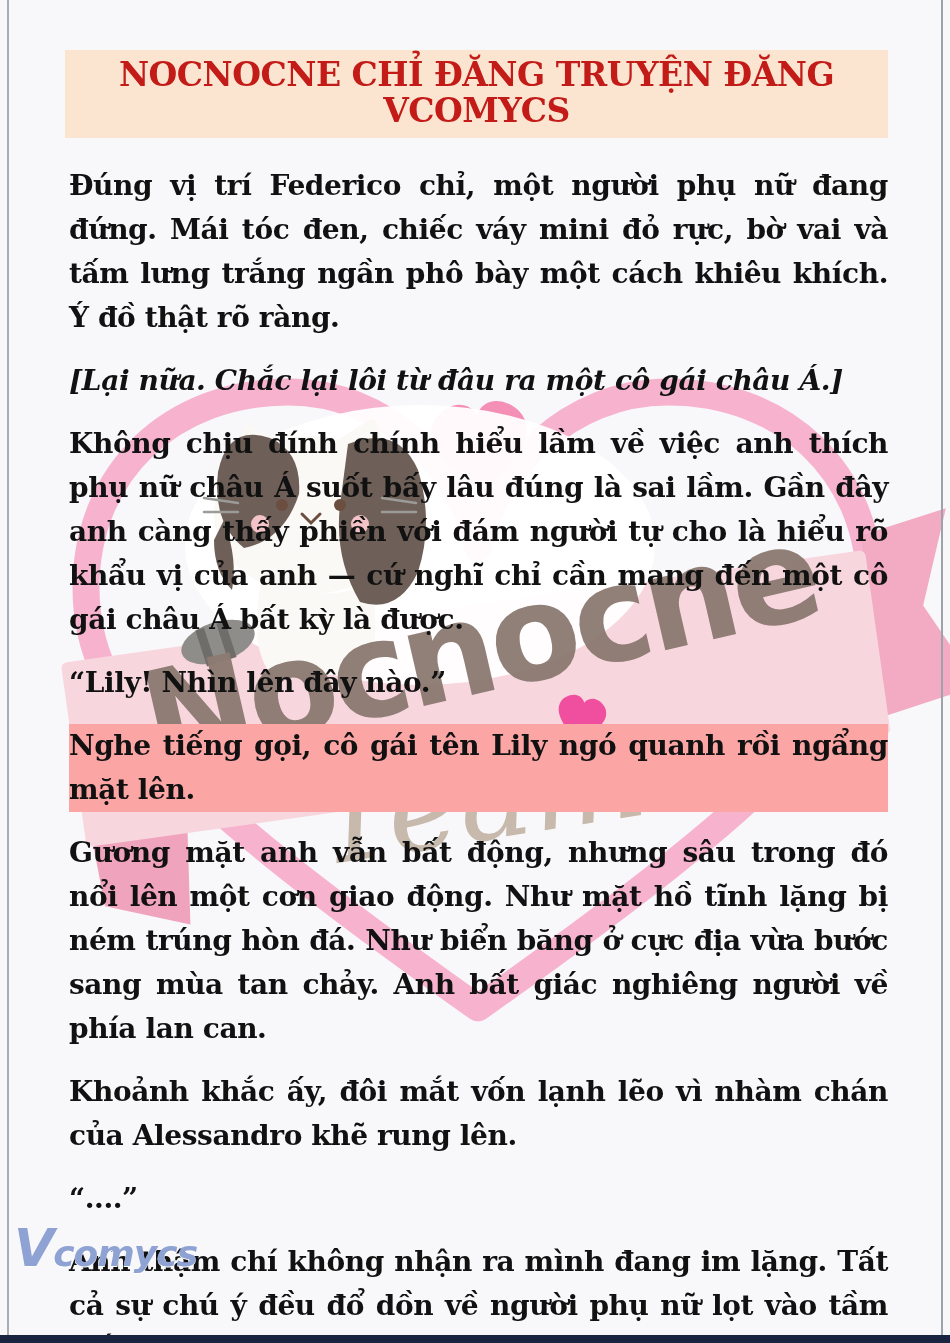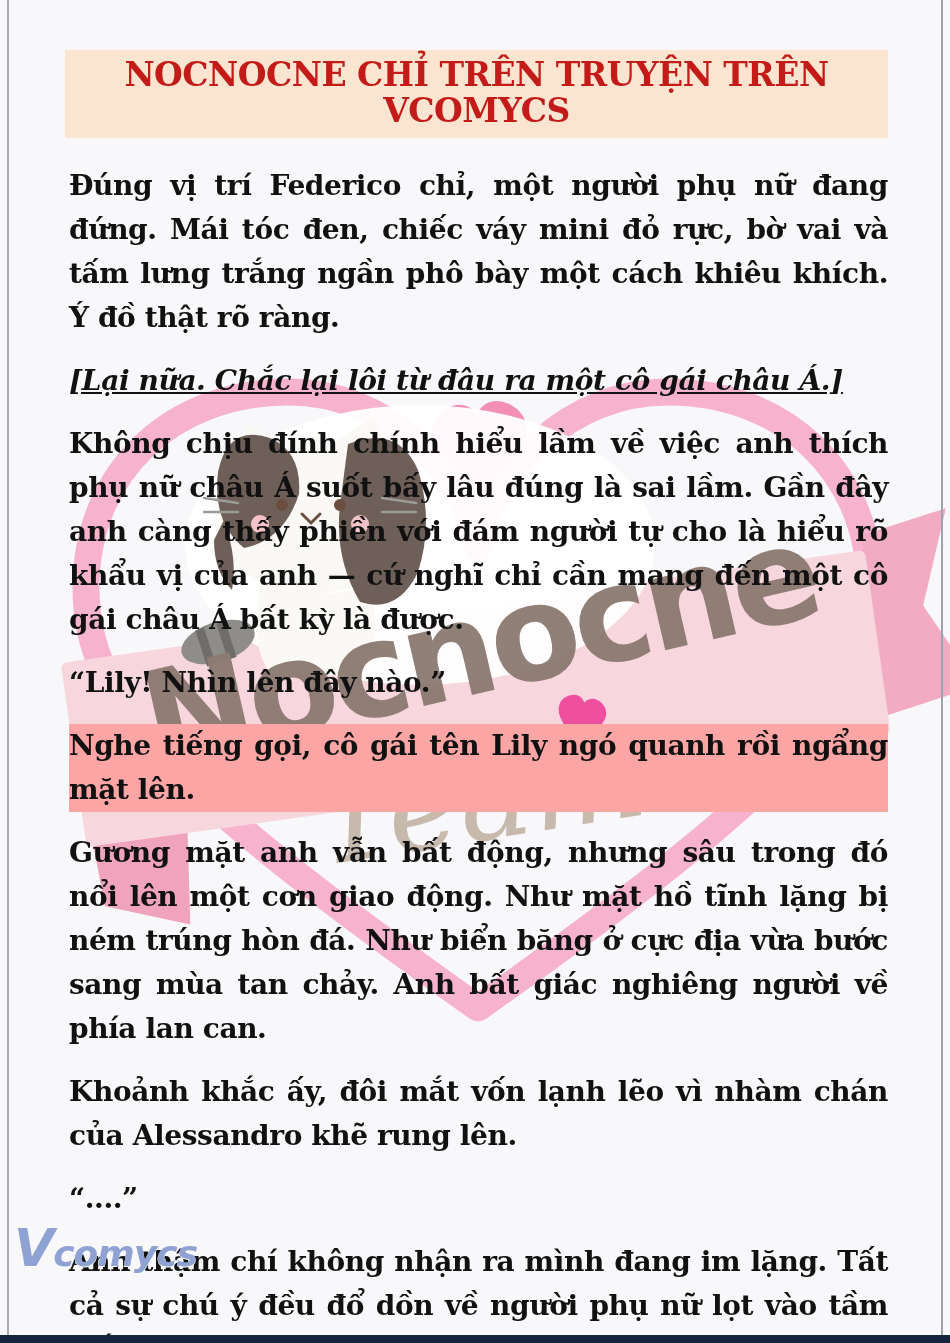--- a/index.html
+++ b/index.html
@@ -34,21 +34,21 @@
   }
   .para{
     margin:0 0 19px 4px;
     font-size:28px;
     font-weight:700;
     line-height:44px;
     letter-spacing:-0.4px;
     text-align:justify;
     text-justify:inter-word;
   }
-  .para.italic{font-style:italic;text-decoration:underline;}
+  .para.italic{font-style:italic;}
   .para.highlight{background:#fca5a5;}
 
   .footer-logo{
     position:absolute;left:14px;top:1218px;z-index:5;
     font-family:"DejaVu Sans", sans-serif;
     font-style:italic;font-weight:700;
     font-size:36px;color:#8fa2d4;
     letter-spacing:-1px;
     text-shadow:0 1px 0 #ffffff;
   }
@@ -124,21 +124,21 @@
 
     <text x="480" y="692" text-anchor="middle" transform="rotate(-13 480 650)" font-family="DejaVu Sans, sans-serif" font-weight="bold" font-size="132" letter-spacing="-5" fill="#8c7b72" opacity="0.96">Nocnocne</text>
 
     <text x="480" y="840" text-anchor="middle" transform="rotate(-9 480 800)" font-family="DejaVu Serif, serif" font-style="italic" font-size="122" fill="#c2b3a4" opacity="0.9">Team</text>
 
     <path d="M0,12 C0,4 8,0 12,0 C18,0 20,5 20,5 C20,5 22,0 28,0 C32,0 40,4 40,12 C40,22 28,30 20,38 C12,30 0,22 0,12 Z" transform="translate(562,692) rotate(12) scale(1.2)" fill="#ef4f9e"></path>
   </svg>
 
   <div class="content">
     <div class="header-wrap">
-      <div class="page-title">NOCNOCNE CHỈ TRÊN TRUYỆN TRÊN VCOMYCS</div>
+      <div class="page-title">NOCNOCNE CHỈ ĐĂNG TRUYỆN ĐĂNG VCOMYCS</div>
     </div>
 
     <p class="para">Đúng vị trí Federico chỉ, một người phụ nữ đang đứng. Mái tóc đen, chiếc váy mini đỏ rực, bờ vai và tấm lưng trắng ngần phô bày một cách khiêu khích. Ý đồ thật rõ ràng.</p>
     <p class="para italic">[Lại nữa. Chắc lại lôi từ đâu ra một cô gái châu Á.]</p>
     <p class="para">Không chịu đính chính hiểu lầm về việc anh thích phụ nữ châu Á suốt bấy lâu đúng là sai lầm. Gần đây anh càng thấy phiền với đám người tự cho là hiểu rõ khẩu vị của anh — cứ nghĩ chỉ cần mang đến một cô gái châu Á bất kỳ là được.</p>
     <p class="para">“Lily! Nhìn lên đây nào.”</p>
     <p class="para highlight">Nghe tiếng gọi, cô gái tên Lily ngó quanh rồi ngẩng mặt lên.</p>
     <p class="para">Gương mặt anh vẫn bất động, nhưng sâu trong đó nổi lên một cơn giao động. Như mặt hồ tĩnh lặng bị ném trúng hòn đá. Như biển băng ở cực địa vừa bước sang mùa tan chảy. Anh bất giác nghiêng người về phía lan can.</p>
     <p class="para">Khoảnh khắc ấy, đôi mắt vốn lạnh lẽo vì nhàm chán của Alessandro khẽ rung lên.</p>
     <p class="para">“....”</p>

